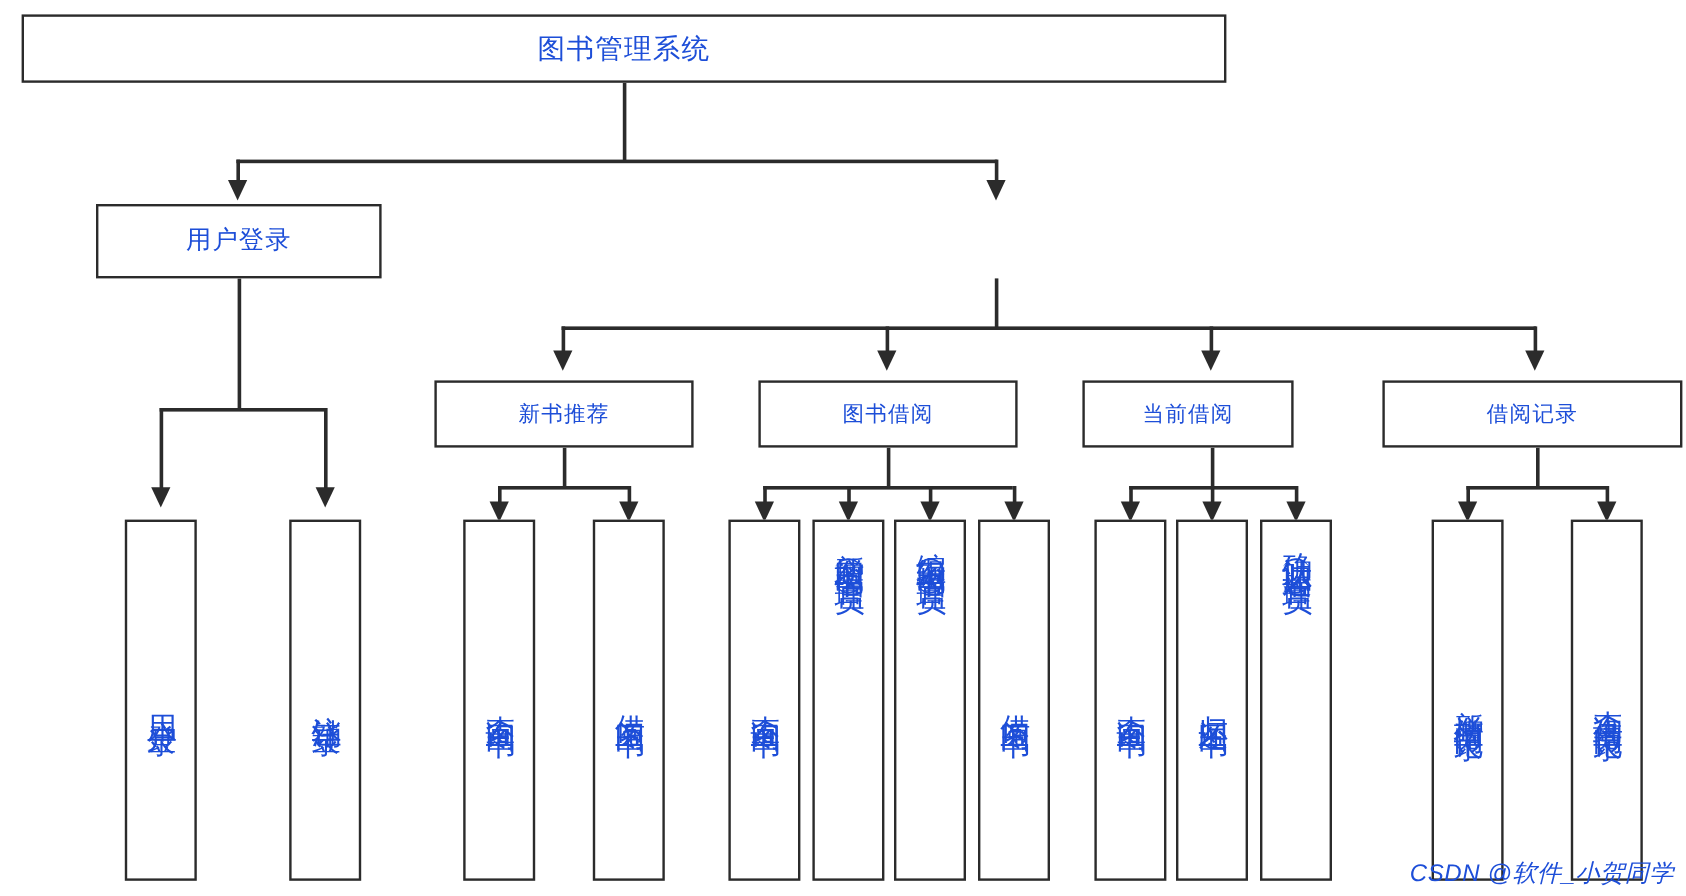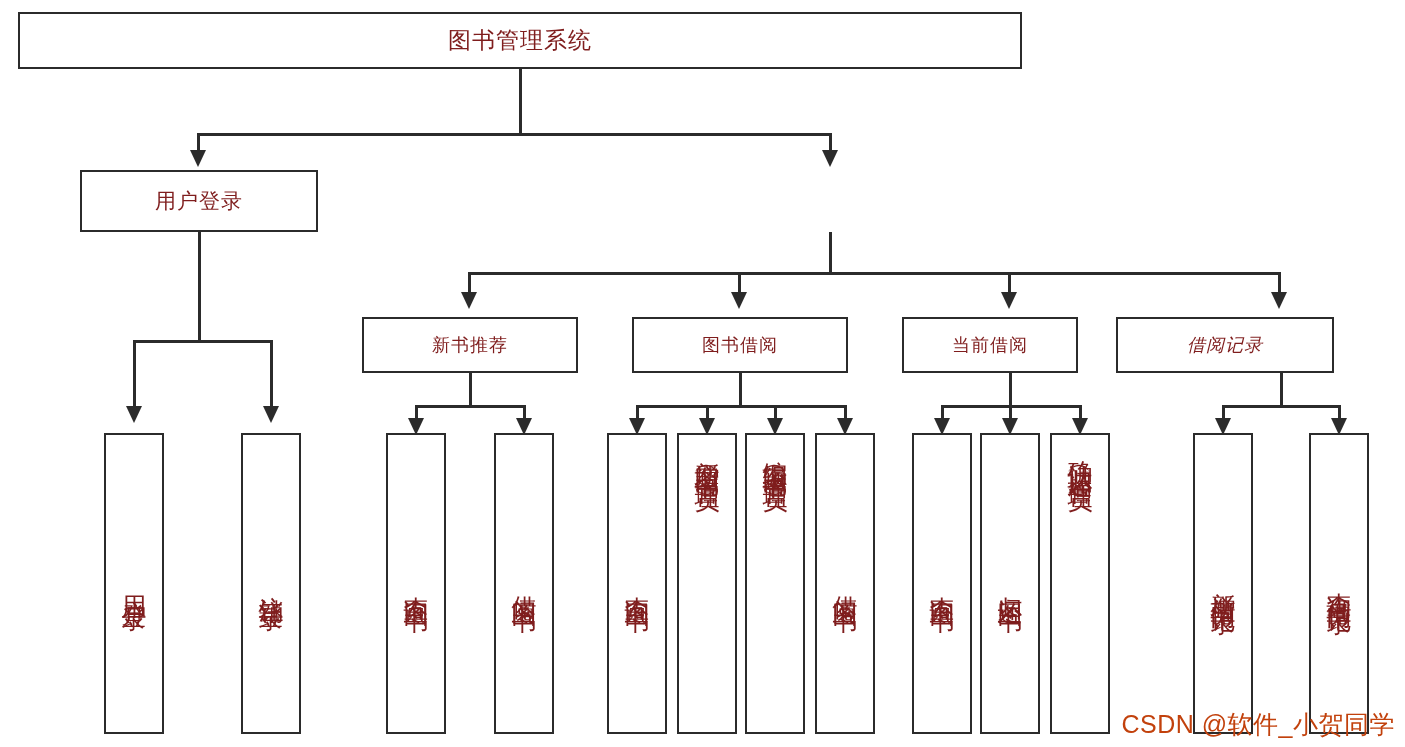--- a/index.html
+++ b/index.html
@@ -12,21 +12,21 @@
     position:relative;
   }
   #diagram{
     position:absolute;left:0;top:0;width:1405px;height:747px;
   }
   .node{
     position:absolute;
     box-sizing:border-box;
     border:2.5px solid #2b2b2b;
     background:#ffffff;
-    color:#7f1d1d;
+    color:#1d4ed8;
     display:flex;
     align-items:center;
     justify-content:center;
     text-align:center;
     line-height:1.15;
     letter-spacing:1px;
     z-index:3;
   }
   .node.root{font-size:23px;}
   .node.lvl2{font-size:21px;}
@@ -60,26 +60,27 @@
     position:absolute;
     width:0;height:0;
     border-left:8px solid transparent;
     border-right:8px solid transparent;
     border-top:17px solid #2b2b2b;
     z-index:2;
   }
   #watermark{
     position:absolute;
     right:10px;bottom:6px;
-    font-size:25px;
-    color:#c2410c;
+    font-size:20px;
+    color:#1d4ed8;
     letter-spacing:0.5px;
     z-index:5;
     white-space:nowrap;
     pointer-events:none;
+    font-style:italic;
   }
 </style>
 </head>
 <body>
 
 <div id="diagram">
 
   <div class="node root" style="left:18px;top:12px;width:1004px;height:57px;">图书管理系统</div>
 
   <div class="conn vline" style="left:519px;top:69px;height:66px;"></div>
@@ -106,21 +107,21 @@
   <div class="conn vline" style="left:738px;top:272px;height:22px;"></div>
   <div class="arrow" style="left:731px;top:292px;"></div>
   <div class="conn vline" style="left:1008px;top:272px;height:22px;"></div>
   <div class="arrow" style="left:1001px;top:292px;"></div>
   <div class="conn vline" style="left:1278px;top:272px;height:22px;"></div>
   <div class="arrow" style="left:1271px;top:292px;"></div>
 
   <div class="node lvl3" style="left:362px;top:317px;width:216px;height:56px;">新书推荐</div>
   <div class="node lvl3" style="left:632px;top:317px;width:216px;height:56px;">图书借阅</div>
   <div class="node lvl3" style="left:902px;top:317px;width:176px;height:56px;">当前借阅</div>
-  <div class="node lvl3" style="left:1116px;top:317px;width:218px;height:56px;font-style:italic;">借阅记录</div>
+  <div class="node lvl3" style="left:1152px;top:317px;width:250px;height:56px;">借阅记录</div>
 
   <div class="conn vline" style="left:469px;top:373px;height:34px;"></div>
   <div class="conn hline" style="left:415px;top:405px;width:110px;"></div>
   <div class="conn vline" style="left:415px;top:405px;height:15px;"></div>
   <div class="arrow" style="left:408px;top:418px;"></div>
   <div class="conn vline" style="left:523px;top:405px;height:15px;"></div>
   <div class="arrow" style="left:516px;top:418px;"></div>
 
   <div class="conn vline" style="left:739px;top:373px;height:34px;"></div>
   <div class="conn hline" style="left:636px;top:405px;width:208px;"></div>

